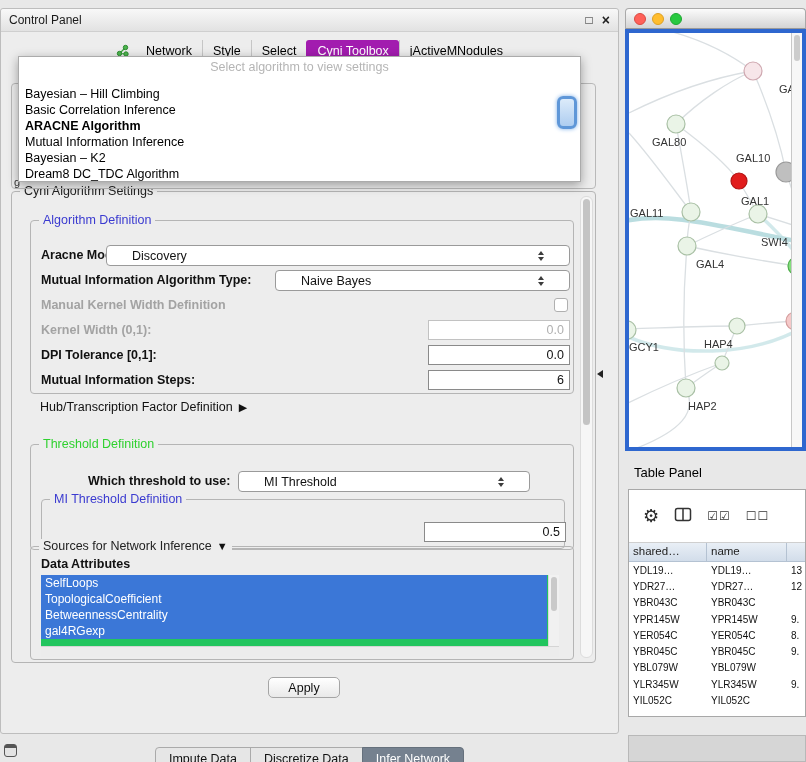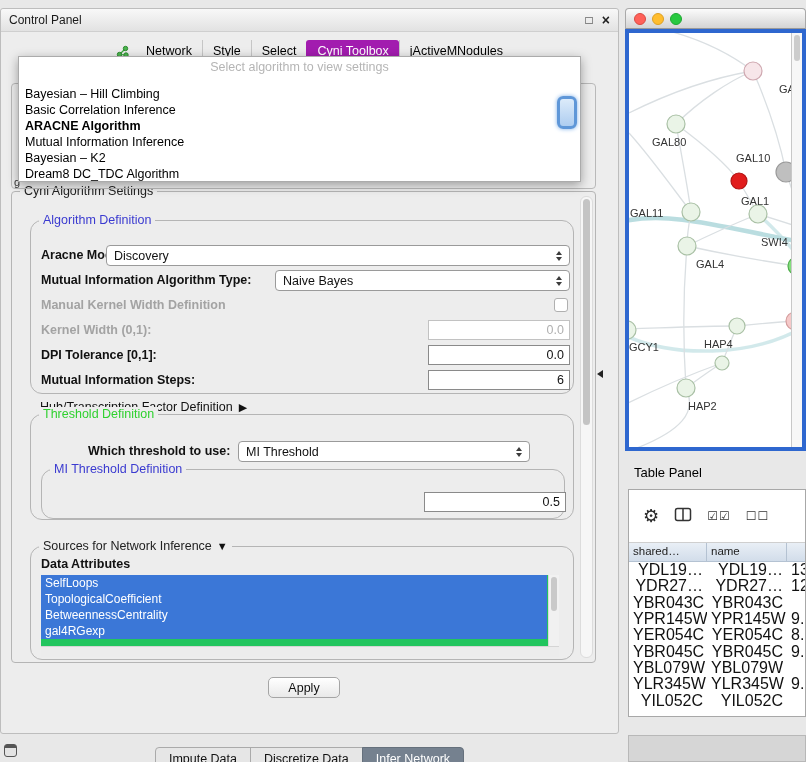--- a/index.html
+++ b/index.html
@@ -13,21 +13,21 @@
     background:#ededed; border:1px solid #bdbdbd; border-radius:3px; box-sizing:border-box; }
   .cp-titlebar { height:22px; display:flex; align-items:center; padding:0 8px;
     background:linear-gradient(#f8f8f8,#e2e2e2); border-bottom:1px solid #cfcfcf;
     font-size:12px; color:#1a1a1a; border-radius:3px 3px 0 0; }
   .win-btns { margin-left:auto; display:flex; gap:9px; align-items:center; }
   .win-btn { font-size:12px; color:#222; line-height:12px; cursor:default; }
   .win-btn.close { font-weight:bold; font-size:14px; }
 
   .cp-tabs { position:absolute; left:0; right:0; top:30px; height:24px;
     display:flex; justify-content:center; align-items:center; font-size:12.5px; }
-  .cp-tab { padding:4px 10px; display:flex; align-items:flex-end; gap:17px; color:#000; }
+  .cp-tab { padding:4px 10px; display:flex; align-items:flex-start; gap:17px; color:#000; }
   .cp-tab + .cp-tab { border-left:1px solid #c6c6c6; }
   .cp-tab.selected { background:#a21caf; color:#fff; border-radius:3px; border-left-color:transparent; }
   .net-icon svg { display:block; }
 
   
   .hidden-group { position:absolute; left:10px; top:74px; width:583px; height:104px;
     border:1px solid #b9b9b9; border-radius:4px; z-index:1; }
   .hidden-frag { position:absolute; left:2px; top:92px; font-size:11px; color:#333; }
 
   
@@ -43,32 +43,32 @@
     border:3px solid #5f97d8; box-shadow:0 0 4px #7fb0e8; box-sizing:border-box; z-index:45; }
 
   
   .settings-group { position:absolute; left:10px; top:182px; width:583px; height:470px;
     border:1px solid #b5b5b5; border-radius:4px; }
   .legend { position:absolute; top:-8px; left:8px; background:#ededed; padding:0 4px;
     font-size:12.5px; color:#222; white-space:nowrap; display:flex; align-items:center; gap:5px; }
   .legend.blue  { color:#3a3ad0; }
   .legend.green { color:#2fd12f; }
 
-  .group { position:absolute; border:1px solid #b5b5b5; border-radius:12px; box-sizing:border-box; }
+  .group { position:absolute; border:1px solid #b5b5b5; border-radius:4px; box-sizing:border-box; }
   .g-algodef   { left:18px; top:28px;  width:544px; height:174px; }
-  .g-threshold { left:18px; top:222px; width:544px; height:106px; }
+  .g-threshold { left:18px; top:252px; width:544px; height:106px; }
   .g-mithresh  { left:10px; top:54px;  width:524px; height:50px; }
   .g-sources   { left:18px; top:354px; width:544px; height:114px; }
 
   .lbl { position:absolute; font-size:12.5px; font-weight:bold; color:#111; white-space:nowrap; }
   .lbl.plain { font-weight:normal; }
   .lbl.disabled { color:#a3a3a3; }
 
   .combo { position:absolute; height:21px; background:#fff; border:1px solid #9a9a9a;
-    border-radius:4px; display:flex; align-items:center; padding:0 7px; font-size:12.5px;
+    border-radius:4px; display:flex; align-items:center; padding:0 25px; font-size:12.5px;
     box-sizing:border-box; }
   .combo-arrows { margin-left:auto; display:flex; flex-direction:column; gap:2px; padding-left:6px; }
   .combo-arrows .up { width:0; height:0; border-left:3.5px solid transparent; border-right:3.5px solid transparent; border-bottom:4px solid #3c3c3c; }
   .combo-arrows .dn { width:0; height:0; border-left:3.5px solid transparent; border-right:3.5px solid transparent; border-top:4px solid #3c3c3c; }
 
   .field { position:absolute; height:20px; background:#fff; border:1px solid #8a8a8a;
     font-size:12.5px; display:flex; align-items:center; justify-content:flex-end;
     padding:0 5px; box-sizing:border-box; }
   .field.disabled { border-color:#c2c2c2; color:#b0b0b0; }
 
@@ -139,21 +139,21 @@
     background:#fff; border:1px solid #a8a8a8; box-sizing:border-box; overflow:hidden; }
   .tp-toolbar { height:52px; display:flex; align-items:center; gap:15px; padding-left:14px;
     border-bottom:1px solid #cfcfcf; }
   .gear { font-size:18px; color:#2b2b2b; line-height:18px; }
   .check-pair { font-size:12px; color:#333; letter-spacing:1px; }
   .tp-header { display:flex; height:18px; background:linear-gradient(#e9eff6,#d2ddea);
     border-bottom:1px solid #b4c2d2; font-size:11.5px; color:#222; }
   .tp-hcell { padding:2px 4px 0 4px; border-right:1px solid #b4c2d2; box-sizing:border-box;
     white-space:nowrap; overflow:hidden; }
   .tp-hcell.c0 { width:78px; } .tp-hcell.c1 { width:80px; } .tp-hcell.c2 { flex:1; border-right:none; }
-  .tp-row { display:flex; height:16.3px; font-size:16px; align-items:center;text-align:right; }
+  .tp-row { display:flex; height:16.3px; font-size:10px; align-items:center; }
   .tp-cell { padding:0 4px; box-sizing:border-box; white-space:nowrap; overflow:hidden; }
   .tp-cell.c0 { width:78px; } .tp-cell.c1 { width:80px; } .tp-cell.c2 { flex:1; }
 
   .bottom-strip { position:absolute; left:628px; top:735px; width:178px; height:27px;
     background:#d6d6d6; border:1px solid #b8b8b8; box-sizing:border-box; }
   .mini-dock-icon { position:absolute; left:4px; top:744px; width:13px; height:13px;
     border:1.5px solid #555; border-radius:3px; box-sizing:border-box; background:#e3e3e3; }
   .mini-dock-icon::after { content:""; display:block; height:3px; background:#555;
     border-radius:1px 1px 0 0; }
 </style>

